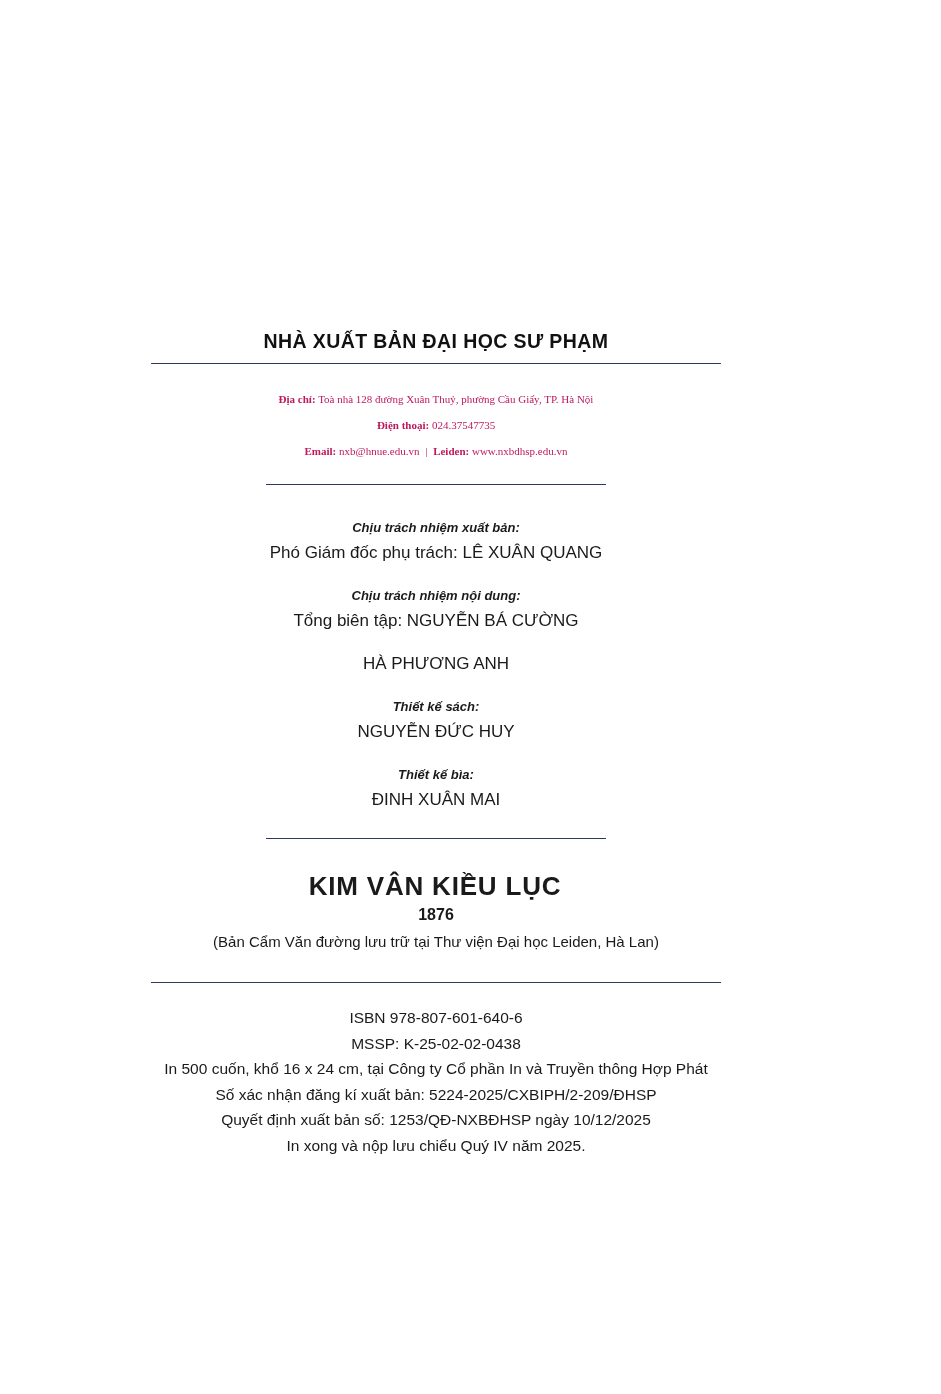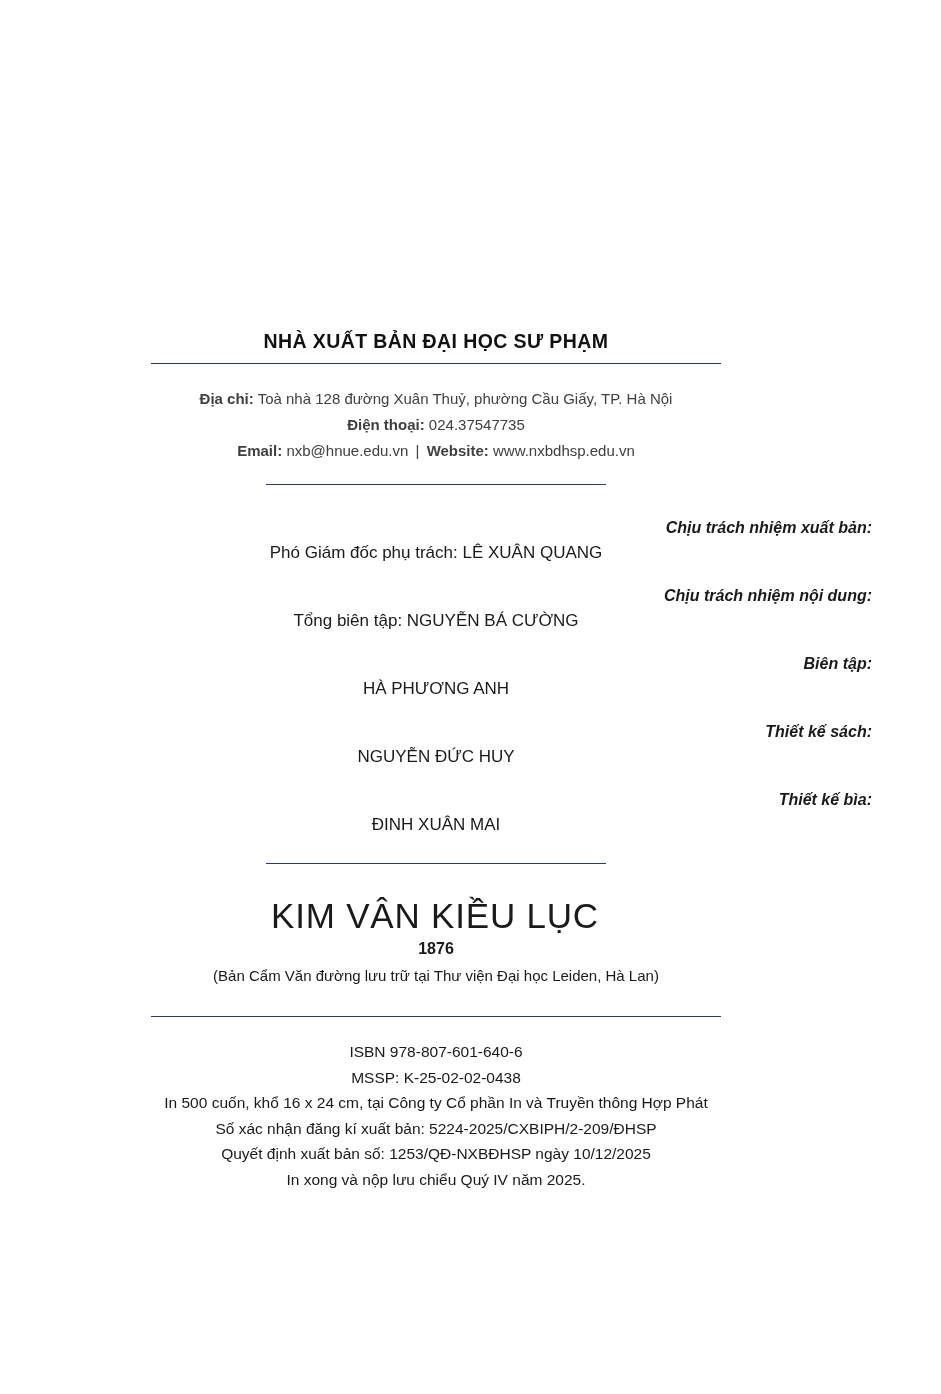--- a/index.html
+++ b/index.html
@@ -40,45 +40,45 @@
     height: 1px;
     background: #2b3a5e;
     margin: 0 auto;
   }
   .rule-top { width: 570px; margin-bottom: 22px; }
   .rule-mid { width: 340px; margin-top: 20px; margin-bottom: 30px; }
   .rule-long { width: 340px; margin-top: 26px; margin-bottom: 32px; }
   .rule-isbn { width: 570px; margin-top: 28px; margin-bottom: 22px; }
 
   .addr-line {
-    font-size: 15px;
+    font-size: 11px;
     line-height: 26px;
-    color: #404040;
+    color: #be185d;
+    font-family: Liberation Serif, serif;
   }
   .addr-line b { font-weight: bold; }
   .sep { padding: 0 3px; }
 
   
   .credit-block { margin-bottom: 18px; }
   .credit-role {
-    font-size: 16px;
+    font-size: 13px;
     font-weight: bold;
     font-style: italic;
     line-height: 25px;
-    text-align: right;
   }
   .credit-person {
     font-size: 17px;
     line-height: 25px;
   }
 
   
   .book-title {
-    font-size: 35px;
-    font-weight: normal;
+    font-size: 26px;
+    font-weight: bold;
     letter-spacing: 0.8px;
     margin: 0 2px 4px 0;
   }
   .book-title-cjk {
     font-size: 21px;
     font-family: "DejaVu Sans", sans-serif;
     font-weight: bold;
     letter-spacing: 2px;
     margin: 0 0 6px 0;
   }
@@ -112,36 +112,35 @@
       <span>Toà nhà 128 đường Xuân Thuỷ, phường Cầu Giấy, TP. Hà Nội</span>
     </div>
     <div class="addr-line">
       <b>Điện thoại:</b>
       <span>024.37547735</span>
     </div>
     <div class="addr-line">
       <b>Email:</b>
       <span>nxb@hnue.edu.vn</span>
       <span class="sep">|</span>
-      <b>Website:</b>
+      <b>Leiden:</b>
       <span>www.nxbdhsp.edu.vn</span>
     </div>
 
     <div class="rule rule-mid"></div>
 
     <div class="credit-block">
       <div class="credit-role">Chịu trách nhiệm xuất bản:</div>
       <div class="credit-person">Phó Giám đốc phụ trách: LÊ XUÂN QUANG</div>
     </div>
     <div class="credit-block">
       <div class="credit-role">Chịu trách nhiệm nội dung:</div>
       <div class="credit-person">Tổng biên tập: NGUYỄN BÁ CƯỜNG</div>
     </div>
     <div class="credit-block">
-      <div class="credit-role">Biên tập:</div>
       <div class="credit-person">HÀ PHƯƠNG ANH</div>
     </div>
     <div class="credit-block">
       <div class="credit-role">Thiết kế sách:</div>
       <div class="credit-person">NGUYỄN ĐỨC HUY</div>
     </div>
     <div class="credit-block">
       <div class="credit-role">Thiết kế bìa:</div>
       <div class="credit-person">ĐINH XUÂN MAI</div>
     </div>

